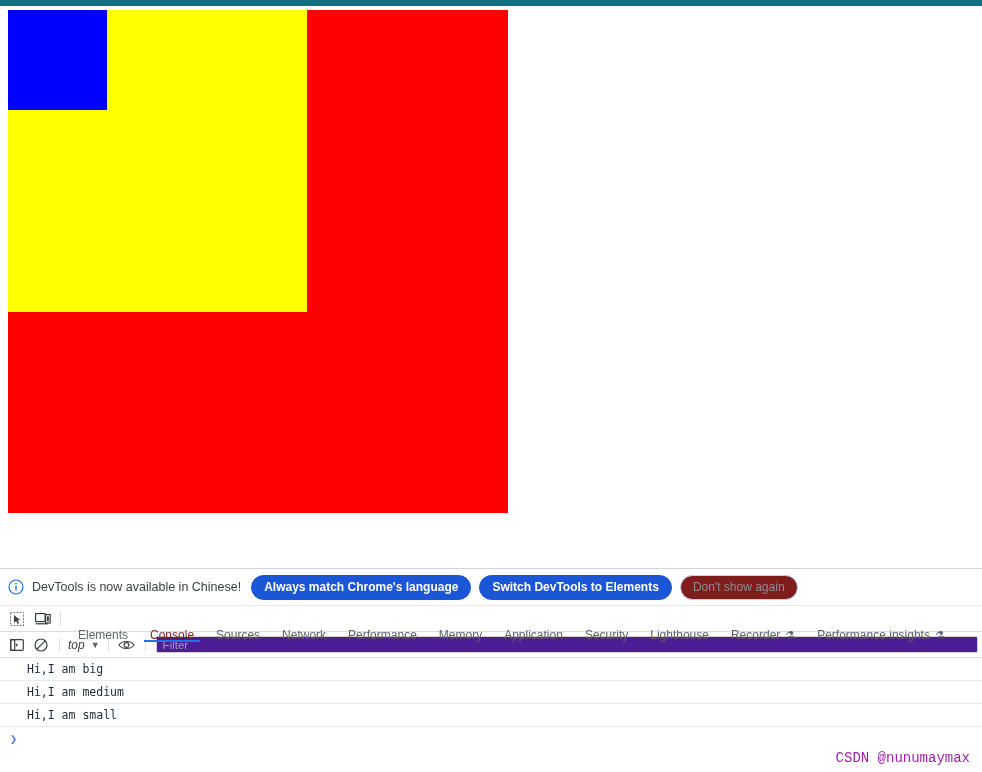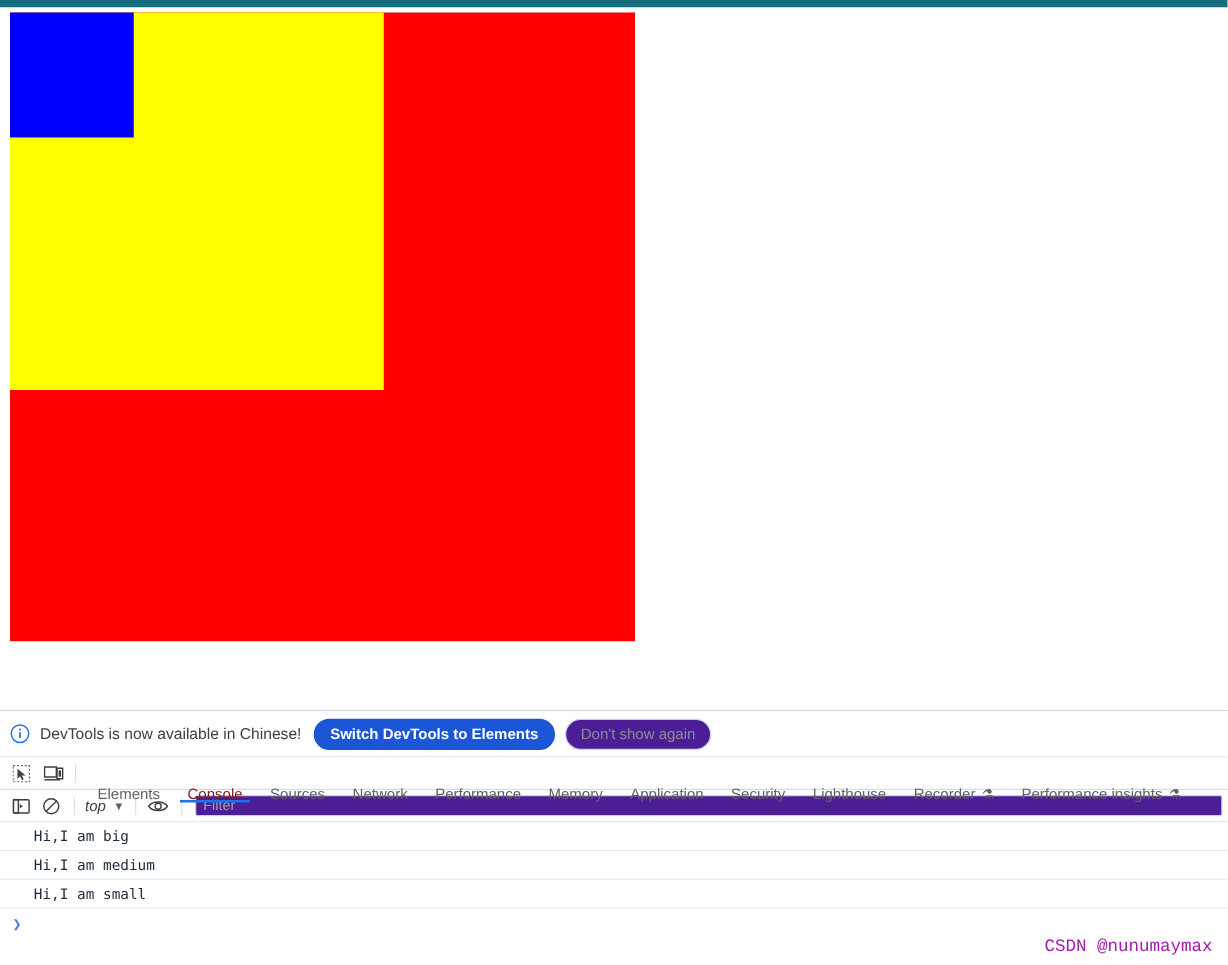--- a/index.html
+++ b/index.html
@@ -104,21 +104,21 @@
     line-height: 1;
     cursor: pointer;
     box-sizing: border-box;
   }
   .pill-primary {
     background: #1a56d6;
     color: #ffffff;
     border: 1px solid #1a56d6;
   }
   .pill-ghost {
-    background: #4c1d95;
+    background: #7f1d1d;
     color: #8a8f95;
     border: 1px solid #c6d3ef;
     font-weight: normal;
   }
 
   
   #tabstrip {
     height: 26px;
     box-sizing: border-box;
     display: flex;
@@ -282,20 +282,21 @@
 
   <div id="infobar">
     <span class="info-icon">
       <svg width="16" height="16" viewBox="0 0 16 16">
         <circle cx="8" cy="8" r="7" fill="none" stroke="#1a73e8" stroke-width="1.2"></circle>
         <circle cx="8" cy="4.6" r="0.85" fill="#1a73e8"></circle>
         <rect x="7.3" y="6.6" width="1.4" height="5" rx="0.6" fill="#1a73e8"></rect>
       </svg>
     </span>
     <span id="infobar-text">DevTools is now available in Chinese!</span>
+    <span class="pill pill-primary">Always match Chrome's language</span>
     <span class="pill pill-primary">Switch DevTools to Elements</span>
     <span class="pill pill-ghost">Don't show again</span>
   </div>
 
   <div id="tabstrip">
     <span class="tool-icon">
       <svg width="14" height="14" viewBox="0 0 14 14">
         <g stroke="#5f6368" stroke-width="1" fill="none" stroke-dasharray="1.6 1.5">
           <path d="M0.5 0.5 H13.5 V13.5 H0.5 Z"></path>
         </g>

